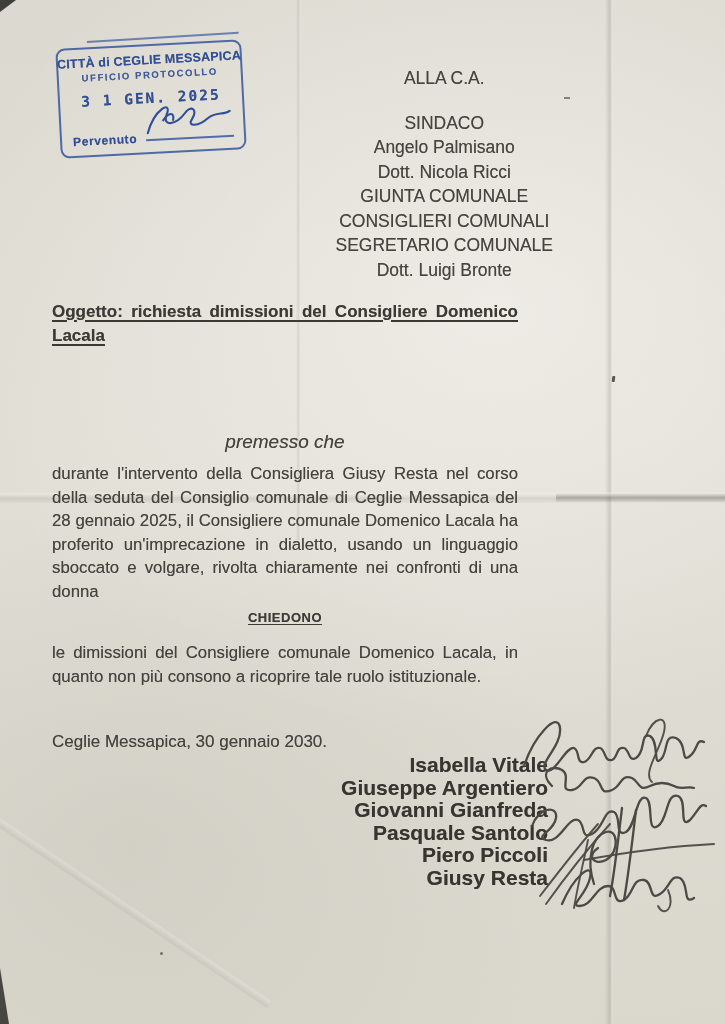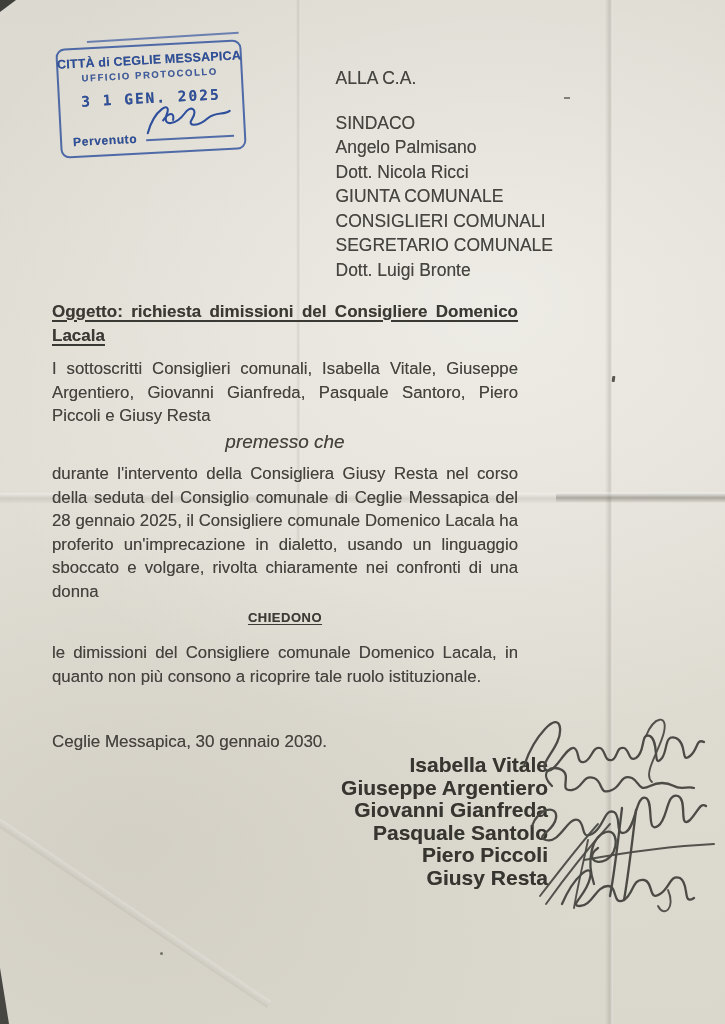--- a/index.html
+++ b/index.html
@@ -49,21 +49,21 @@
   .stamp-line2 { position:absolute; left:0; top:25px; width:100%; text-align:center;
     font-size:9.5px; font-weight:bold; letter-spacing:1.6px; opacity:0.9; }
   .stamp-date { position:absolute; left:0; top:46px; width:100%; text-align:center;
     font-family:"DejaVu Sans Mono", monospace; font-size:14.5px; font-weight:bold; letter-spacing:2px; }
   .stamp-received { position:absolute; left:13px; bottom:9px; font-size:12px; font-weight:bold; letter-spacing:0.6px; }
   .stamp-sigline { position:absolute; left:86px; bottom:13px; width:88px; height:1.8px;
     background:rgba(45,79,156,0.8); }
   .stamp-sig { position:absolute; left:80px; bottom:11px; width:96px; height:44px; }
 
   
-  .recipients { position:absolute; top:66px; right:172px; text-align:left;
+  .recipients { position:absolute; top:66px; right:172px; text-align:center;
     font-size:17.5px; line-height:24.5px; color:#464440; }
   .attention { margin-bottom:20px; }
 
   
   .col { position:absolute; left:52px; width:466px; }
   .subject { top:300px; font-weight:bold; color:#3b3934; font-size:17px; line-height:23.5px;
     text-align:justify; text-decoration:underline; text-decoration-thickness:1.6px; text-underline-offset:3px; }
   .para { font-size:16.8px; line-height:23.5px; text-align:justify; }
   .intro { top:357px; }
   .premise-heading { top:431px; text-align:center; font-style:italic; font-size:19px; }
@@ -122,21 +122,20 @@
     <div>SINDACO</div>
     <div>Angelo Palmisano</div>
     <div>Dott. Nicola Ricci</div>
     <div>GIUNTA COMUNALE</div>
     <div>CONSIGLIERI COMUNALI</div>
     <div>SEGRETARIO COMUNALE</div>
     <div>Dott. Luigi Bronte</div>
   </div>
 
   <div class="col subject txt">Oggetto: richiesta dimissioni del Consigliere Domenico Lacala</div>
-  <div class="col para intro txt">I sottoscritti Consiglieri comunali, Isabella Vitale, Giuseppe Argentiero, Giovanni Gianfreda, Pasquale Santoro, Piero Piccoli e Giusy Resta</div>
   <div class="col premise-heading txt">premesso che</div>
   <div class="col para premise txt">durante l'intervento della Consigliera Giusy Resta nel corso della seduta del Consiglio comunale di Ceglie Messapica del 28 gennaio 2025, il Consigliere comunale Domenico Lacala ha proferito un'imprecazione in dialetto, usando un linguaggio sboccato e volgare, rivolta chiaramente nei confronti di una donna</div>
   <div class="col request-heading txt">CHIEDONO</div>
   <div class="col para request txt">le dimissioni del Consigliere comunale Domenico Lacala, in quanto non più consono a ricoprire tale ruolo istituzionale.</div>
   <div class="col dateline txt">Ceglie Messapica, 30 gennaio 2030.</div>
 
   <div class="signatories txt">
     <div>Isabella Vitale</div>
     <div>Giuseppe Argentiero</div>
     <div>Giovanni Gianfreda</div>

